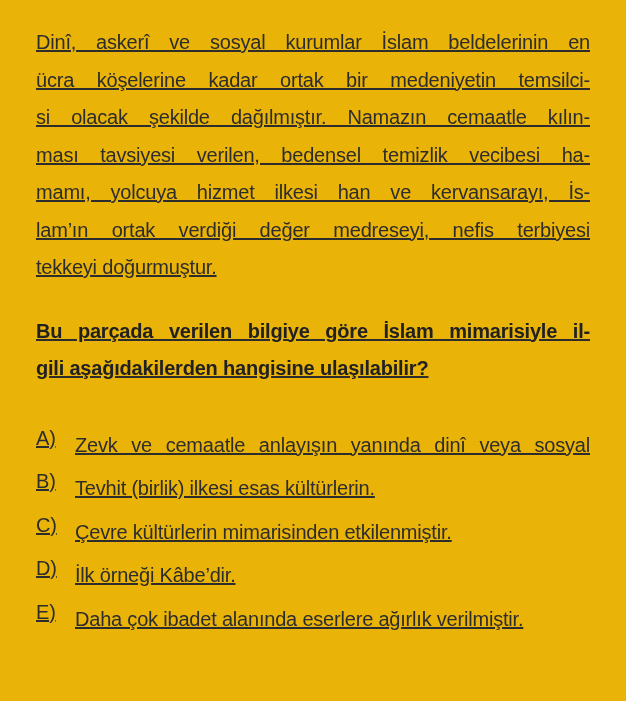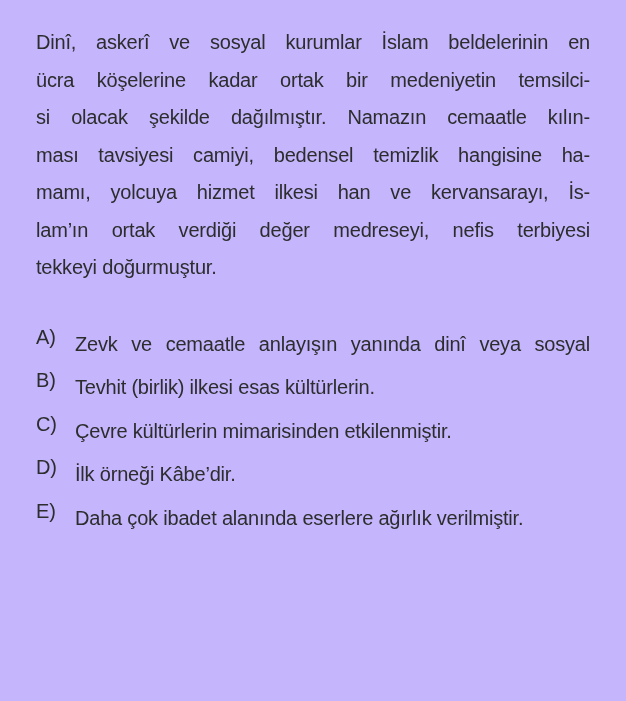--- a/index.html
+++ b/index.html
@@ -1,53 +1,58 @@
 <!DOCTYPE html>
 <html lang="tr"><head>
 <meta charset="utf-8">
 <style>
   html, body { margin: 0; padding: 0; }
   .page {
     position: relative;
     width: 626px;
     height: 701px;
     box-sizing: border-box;
-    background: #c4b5fd;
+    background: #eab308;
     padding: 24px 36px 0 36px;
     font-family: "Liberation Sans", sans-serif;
     font-size: 20px;
     letter-spacing: -0.2px;
     color: #2d2d2d;
     overflow: hidden;
+    text-decoration: underline;
   }
   .line { line-height: 37.5px; min-height: 37.5px; }
   
   .just { text-align: justify; text-align-last: justify; }
   .bold { font-weight: bold; color: #212121; }
   .question { margin-top: 26px; }
   .options { margin-top: 39px; }
   .option { display: flex; margin-bottom: 6px; }
   .option .letter { flex: 0 0 39px; width: 39px; }
   .option .opt-text { flex: 1 1 auto; min-width: 0; }
 </style>
 </head>
 <body>
 
 <div class="page">
 
   <div class="passage">
     <div class="line just">Dinî, askerî ve sosyal kurumlar İslam beldelerinin en</div>
     <div class="line just">ücra  köşelerine kadar ortak bir medeniyetin temsilci-</div>
     <div class="line just">si olacak şekilde dağılmıştır. Namazın cemaatle kılın-</div>
-    <div class="line just">ması tavsiyesi camiyi, bedensel temizlik hangisine ha-</div>
+    <div class="line just">ması tavsiyesi verilen, bedensel temizlik vecibesi ha-</div>
     <div class="line just">mamı, yolcuya hizmet ilkesi han ve kervansarayı, İs-</div>
     <div class="line just">lam’ın ortak verdiği değer medreseyi, nefis terbiyesi</div>
     <div class="line">tekkeyi doğurmuştur.</div>
   </div>
 
+  <div class="question">
+    <div class="line just bold">Bu parçada verilen bilgiye göre İslam mimarisiyle il-</div>
+    <div class="line bold">gili aşağıdakilerden hangisine ulaşılabilir?</div>
+  </div>
 
   <div class="options">
 
     <div class="option">
       <div class="letter">A)</div>
       <div class="opt-text">
         <div class="line just">Zevk ve cemaatle anlayışın yanında dinî veya sosyal</div>
       </div>
     </div>
 

